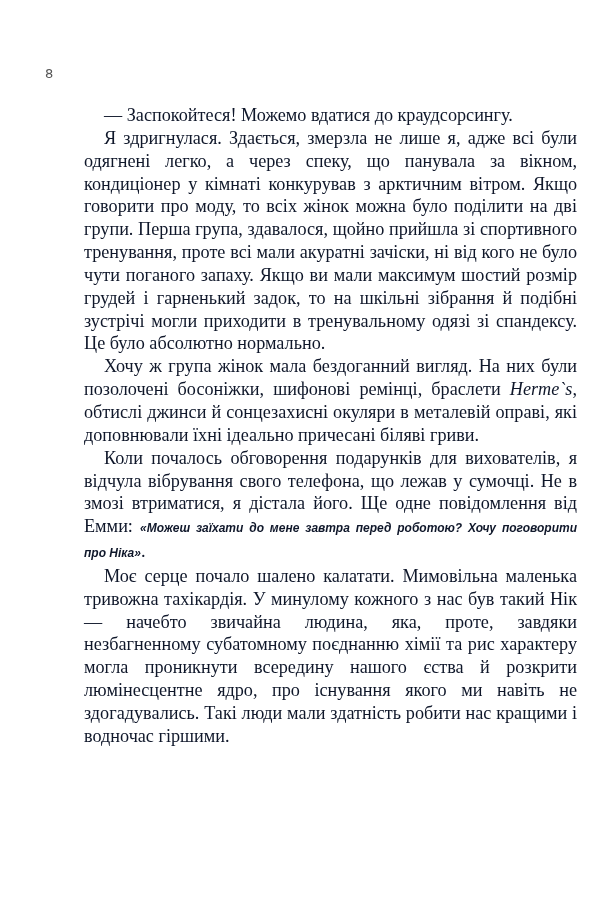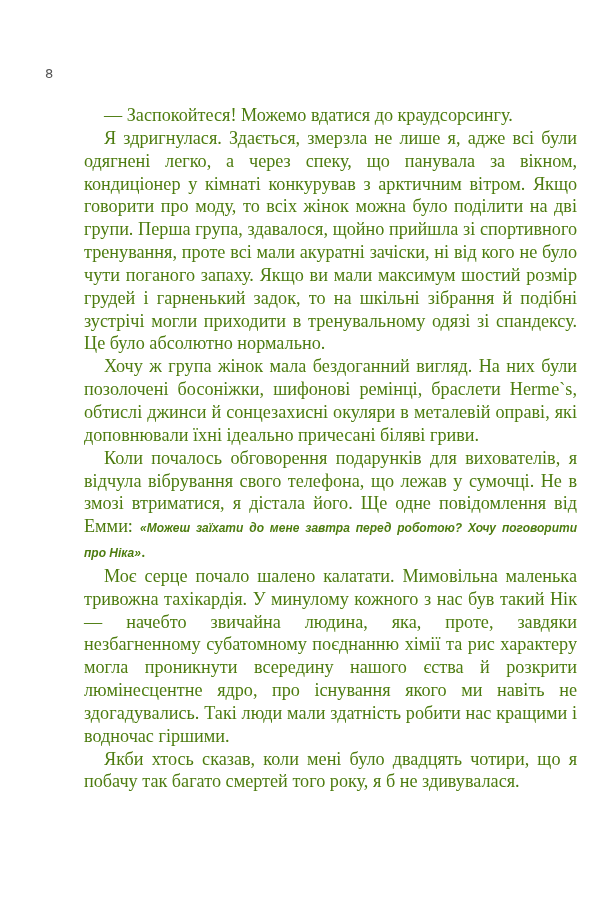--- a/index.html
+++ b/index.html
@@ -1,27 +1,26 @@
 <!DOCTYPE html>
 <html><head>
 <meta charset="utf-8">
 <style>
   html, body { margin:0; padding:0; background:#ffffff; }
   body { width:614px; height:899px; position:relative; overflow:hidden; }
   .page-num { position:absolute; left:45px; top:66px; font-family:"DejaVu Sans", sans-serif; font-size:13px; color:#555; letter-spacing:0; }
-  .text { position:absolute; left:84px; top:104px; width:493px; font-family:"Liberation Serif", serif; font-size:18.2px; line-height:22.85px; color:#4d7c0f; }
+  .text { position:absolute; left:84px; top:104px; width:493px; font-family:"Liberation Serif", serif; font-size:18.2px; line-height:22.85px; color:#0f172a; }
   .p { margin:0; text-indent:20px; text-align:justify; text-align-last:left; }
-  .it { }
+  .it { font-style:italic; }
   .b { font-weight:bold; font-family:"Liberation Sans", sans-serif; font-size:12px;font-style:italic; }
 </style>
 </head>
 <body>
 
 <div class="page-num">8</div>
 
 <div class="text">
   <p class="p">— Заспокойтеся! Можемо вдатися до краудсорсингу.</p>
   <p class="p">Я здригнулася. Здається, змерзла не лише я, адже всі були одягнені легко, а через спеку, що панувала за вікном, кондиціонер у кімнаті конкурував з арктичним вітром. Якщо говорити про моду, то всіх жінок можна було поділити на дві групи. Перша група, здавалося, щойно прийшла зі спортивного тренування, проте всі мали акуратні зачіски, ні від кого не було чути поганого запаху. Якщо ви мали максимум шостий розмір грудей і гарненький задок, то на шкільні зібрання й подібні зустрічі могли приходити в тренувальному одязі зі спандексу. Це було абсолютно нормально.</p>
   <p class="p"><span>Хочу ж група жінок мала бездоганний вигляд. На них були позолочені босоніжки, шифонові ремінці, браслети </span><span class="it">Herme`s</span><span>, обтислі джинси й сонцезахисні окуляри в металевій оправі, які доповнювали їхні ідеально причесані біляві гриви.</span></p>
   <p class="p"><span>Коли почалось обговорення подарунків для вихователів, я відчула вібрування свого телефона, що лежав у сумочці. Не в змозі втриматися, я дістала його. Ще одне повідомлення від Емми: </span><span class="b">«Можеш заїхати до мене завтра перед роботою? Хочу поговорити про Ніка»</span><span>.</span></p>
   <p class="p">Моє серце почало шалено калатати. Мимовільна маленька тривожна тахікардія. У минулому кожного з нас був такий Нік — начебто звичайна людина, яка, проте, завдяки незбагненному субатомному поєднанню хімії та рис характеру могла проникнути всередину нашого єства й розкрити люмінесцентне ядро, про існування якого ми навіть не здогадувались. Такі люди мали здатність робити нас кращими і водночас гіршими.</p>
-  <p class="p">Якби хтось сказав, коли мені було двадцять чотири, що я побачу так багато смертей того року, я б не здивувалася.</p>
 </div>
 
 </body></html>

